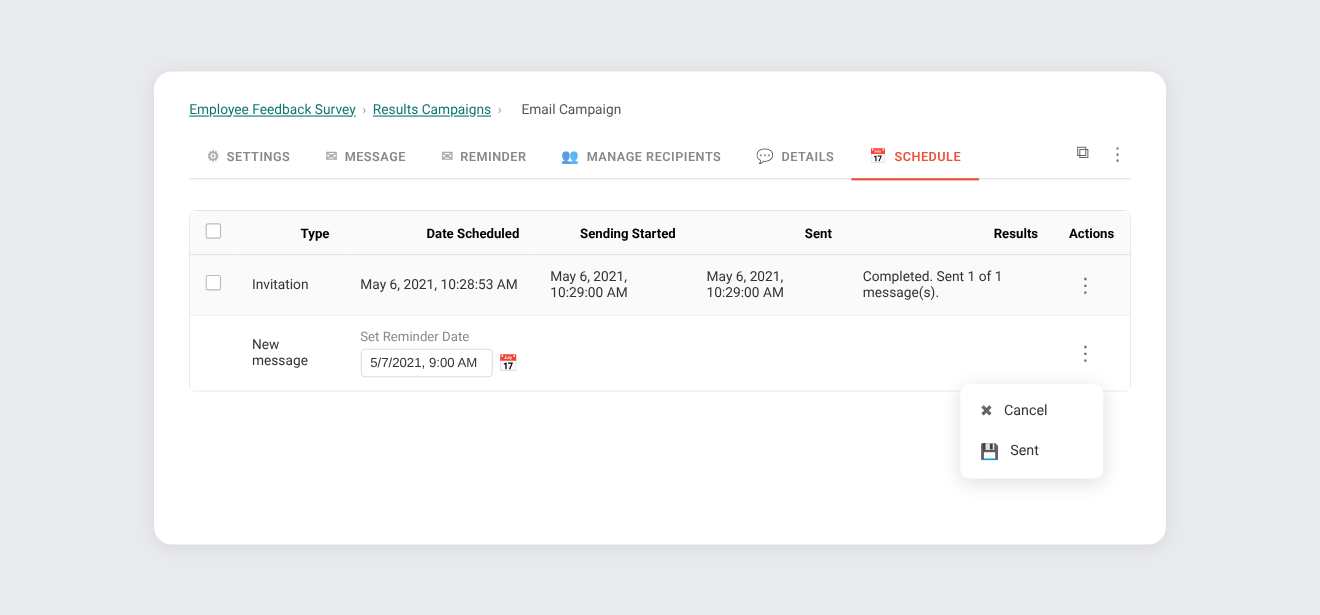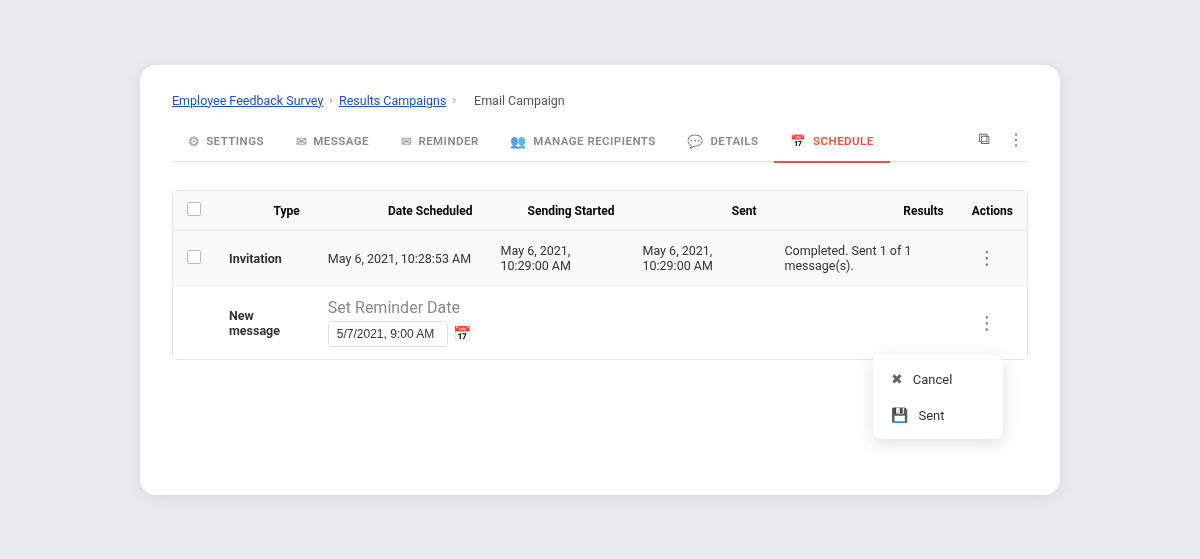--- a/index.html
+++ b/index.html
@@ -24,21 +24,21 @@
     
     .breadcrumb {
       display: flex;
       align-items: center;
       gap: 6px;
       margin-bottom: 18px;
       font-size: 12.5px;
       color: #555;
     }
     .breadcrumb a {
-      color: #1d4ed8;
+      color: #0f766e;
       text-decoration: underline;
       cursor: pointer;
     }
     .breadcrumb .sep {
       color: #999;
       font-size: 12px;
     }
     .breadcrumb .current {
       color: #555;
       padding-left: 12px;
@@ -143,21 +143,21 @@
     }
     tbody tr:last-child {
       border-bottom: none;
     }
     tbody td {
       padding: 12px 14px;
       color: #333;
       font-size: 12.5px;
       vertical-align: middle;
     }
-    tbody td.bold { font-weight: 700; }
+    tbody td.bold { font-weight: 400; }
     .row-invited {
       background: #fafafa;
     }
     .row-reminder {
       background: #fff;
     }
 
     
     .cb {
       width: 14px;
@@ -168,21 +168,21 @@
       background: #fff;
     }
 
     
     .date-input-wrap {
       display: flex;
       flex-direction: column;
       gap: 2px;
     }
     .date-label {
-      font-size: 16px;
+      font-size: 12px;
       color: #888;
       text-transform: none;
       margin-bottom: 2px;
     }
     .date-input-row {
       display: flex;
       align-items: center;
       gap: 6px;
     }
     .date-input {

